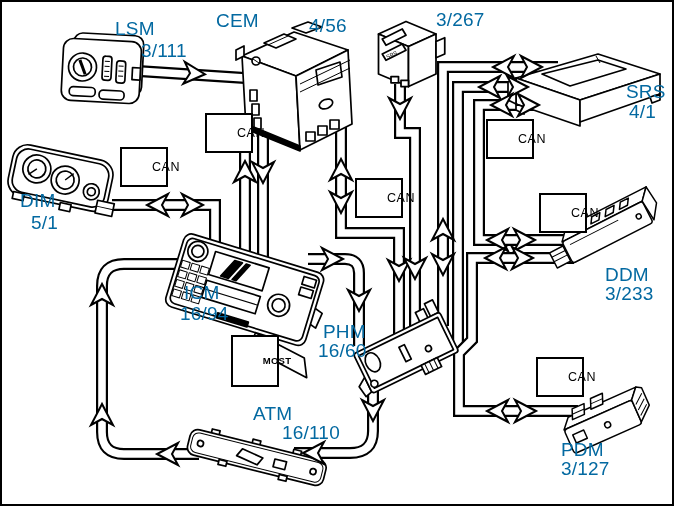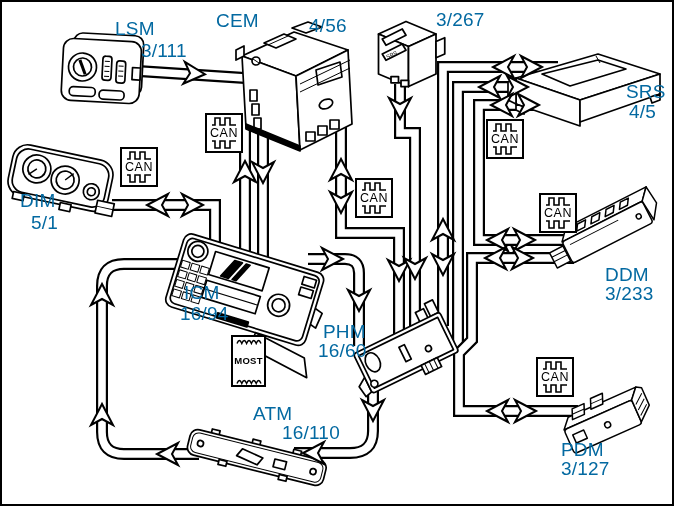--- a/index.html
+++ b/index.html
@@ -8,25 +8,25 @@
     border:2px solid #000;box-sizing:border-box;overflow:hidden;
     font-family:"Liberation Sans","DejaVu Sans",sans-serif;color:#000;
   }
   svg.wiring{position:absolute;left:0;top:0;}
   .mlabel{
     position:absolute;font-size:19px;line-height:1;white-space:nowrap;
     letter-spacing:0.2px;color:#0369a1;
   }
   .busbox{
     position:absolute;background:#fff;border:2px solid #000;
-    display:flex;flex-direction:column;align-items:center;justify-content:center;
-    gap:1px;box-sizing:border-box;
+    display:flex;flex-direction:row;align-items:center;justify-content:center;
+    gap:1px;box-sizing:border-box;padding-left:44px;
   }
   .busbox.can{width:38px;height:40px;}
-  .busbox.most{width:35px;height:52px;justify-content:space-between;}
+  .busbox.most{width:35px;height:52px;}
   .busbox .btxt{font-size:12.5px;line-height:1;letter-spacing:0.5px;}
   .busbox.most .btxt{font-size:9.5px;font-weight:bold;letter-spacing:0.3px;}
   .busbox svg{display:block;}
 </style>
 </head>
 <body>
 
 <div class="stage">
 
   <svg class="wiring" width="674" height="506" viewBox="0 0 674 506">
@@ -355,21 +355,21 @@
         <path d="M1,6.5 Q3.4,0.5 5.8,6.5 Q8.2,0.5 10.6,6.5 Q13,0.5 15.4,6.5 Q17.8,0.5 20.2,6.5 Q22.6,0.5 25,6.5" fill="none" stroke="#000" stroke-width="1.4"></path>
       </svg>
   </div>
 
   <div class="mlabel" style="left:113px;top:17px">LSM</div>
   <div class="mlabel" style="left:139px;top:39px">3/111</div>
   <div class="mlabel" style="left:214px;top:9px">CEM</div>
   <div class="mlabel" style="left:307px;top:14px">4/56</div>
   <div class="mlabel" style="left:434px;top:8px">3/267</div>
   <div class="mlabel" style="left:624px;top:80px">SRS</div>
-  <div class="mlabel" style="left:627px;top:100px">4/5</div>
+  <div class="mlabel" style="left:627px;top:100px">4/1</div>
   <div class="mlabel" style="left:18px;top:189px">DIM</div>
   <div class="mlabel" style="left:29px;top:211px">5/1</div>
   <div class="mlabel" style="left:182px;top:281px">ICM</div>
   <div class="mlabel" style="left:178px;top:302px">16/94</div>
   <div class="mlabel" style="left:321px;top:320px">PHM</div>
   <div class="mlabel" style="left:316px;top:339px">16/60</div>
   <div class="mlabel" style="left:251px;top:402px">ATM</div>
   <div class="mlabel" style="left:280px;top:421px">16/110</div>
   <div class="mlabel" style="left:603px;top:263px">DDM</div>
   <div class="mlabel" style="left:603px;top:282px">3/233</div>

